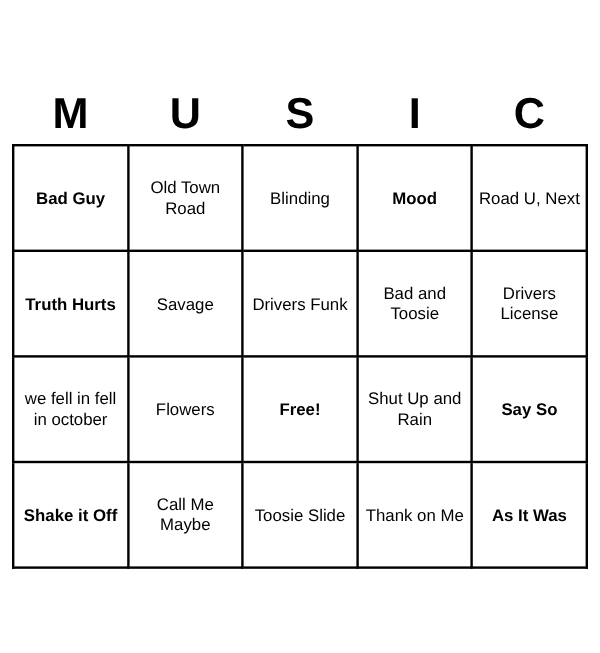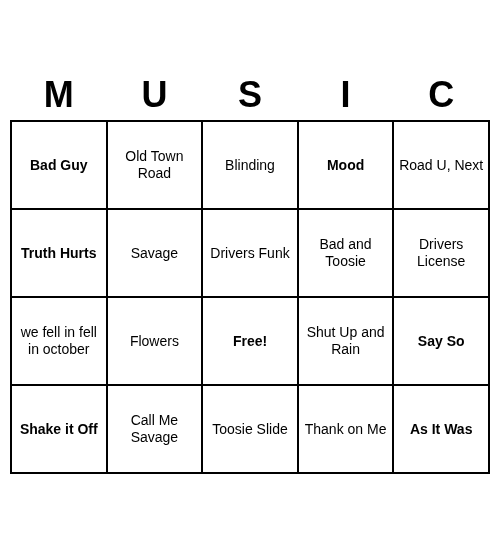--- a/index.html
+++ b/index.html
@@ -93,19 +93,19 @@
       </tr>
       <tr>
         <td class="cell-small">we fell in fell in october</td>
         <td class="cell-small">Flowers</td>
         <td class="free-cell">Free!</td>
         <td class="cell-small">Shut Up and Rain</td>
         <td class="cell-large">Say So</td>
       </tr>
       <tr>
         <td class="cell-medium">Shake it Off</td>
-        <td class="cell-small">Call Me Savage</td>
+        <td class="cell-small">Call Me Maybe</td>
         <td class="cell-small">Toosie Slide</td>
         <td class="cell-small">Thank on Me</td>
         <td class="cell-medium">As It Was</td>
       </tr>
     </tbody>
 </table>
 
 </body></html>

